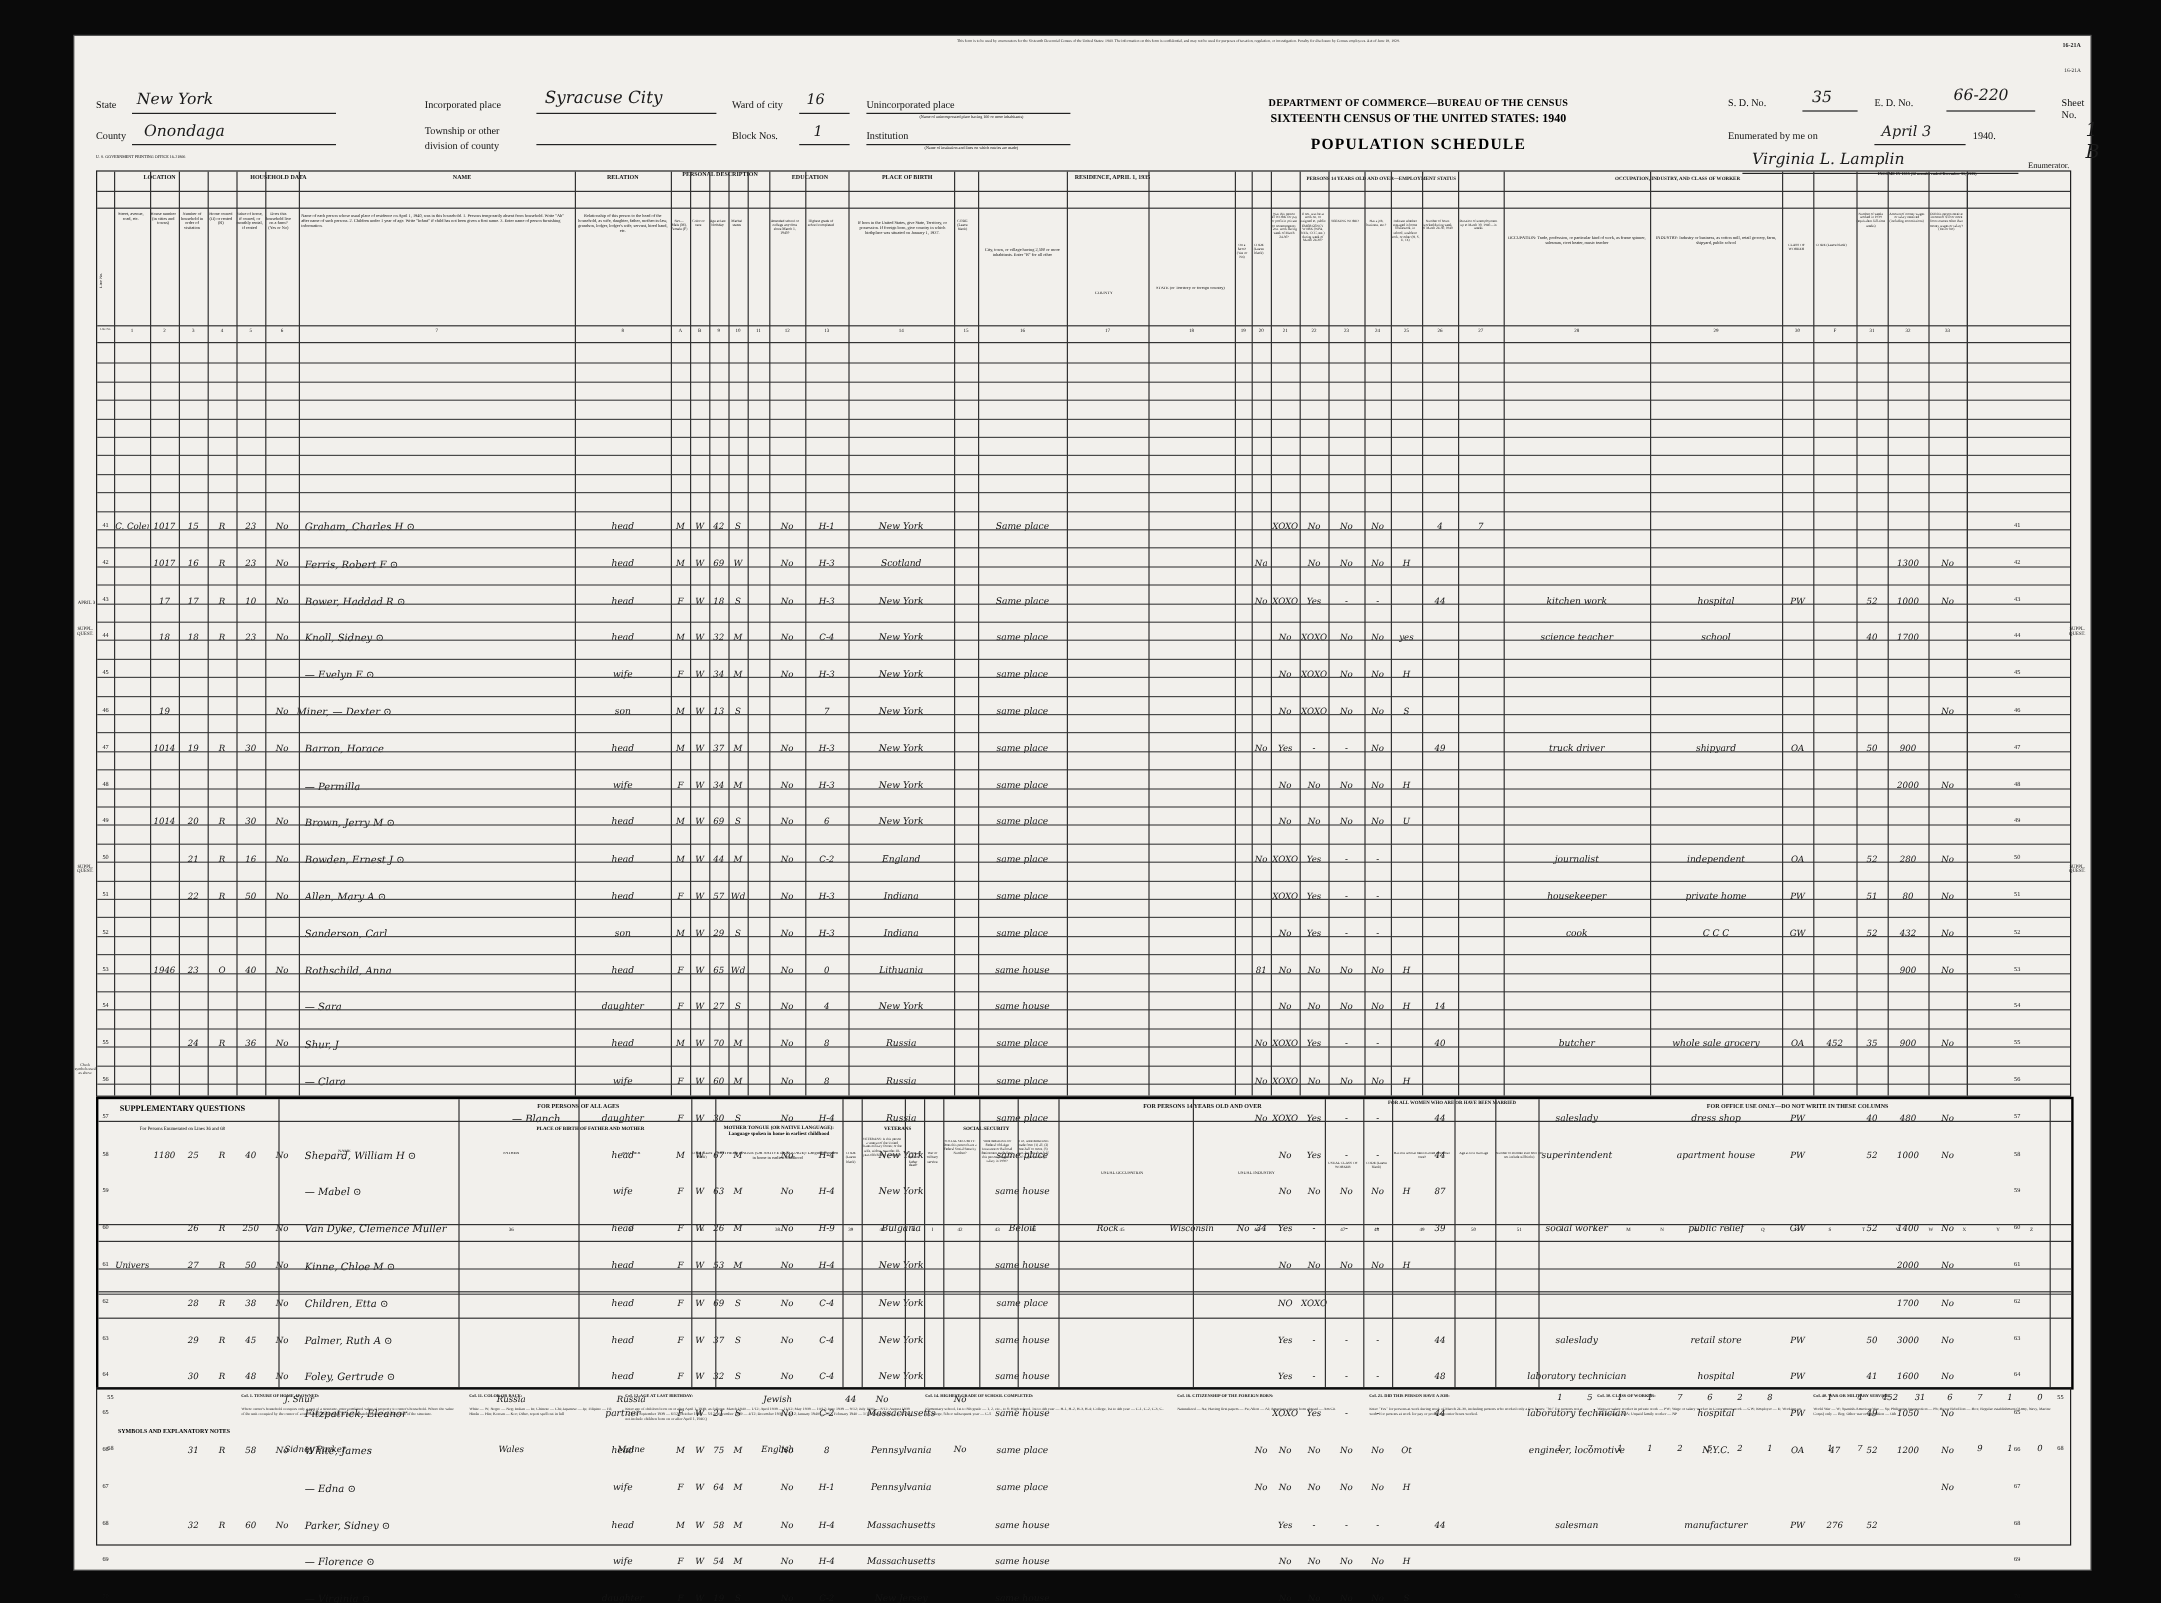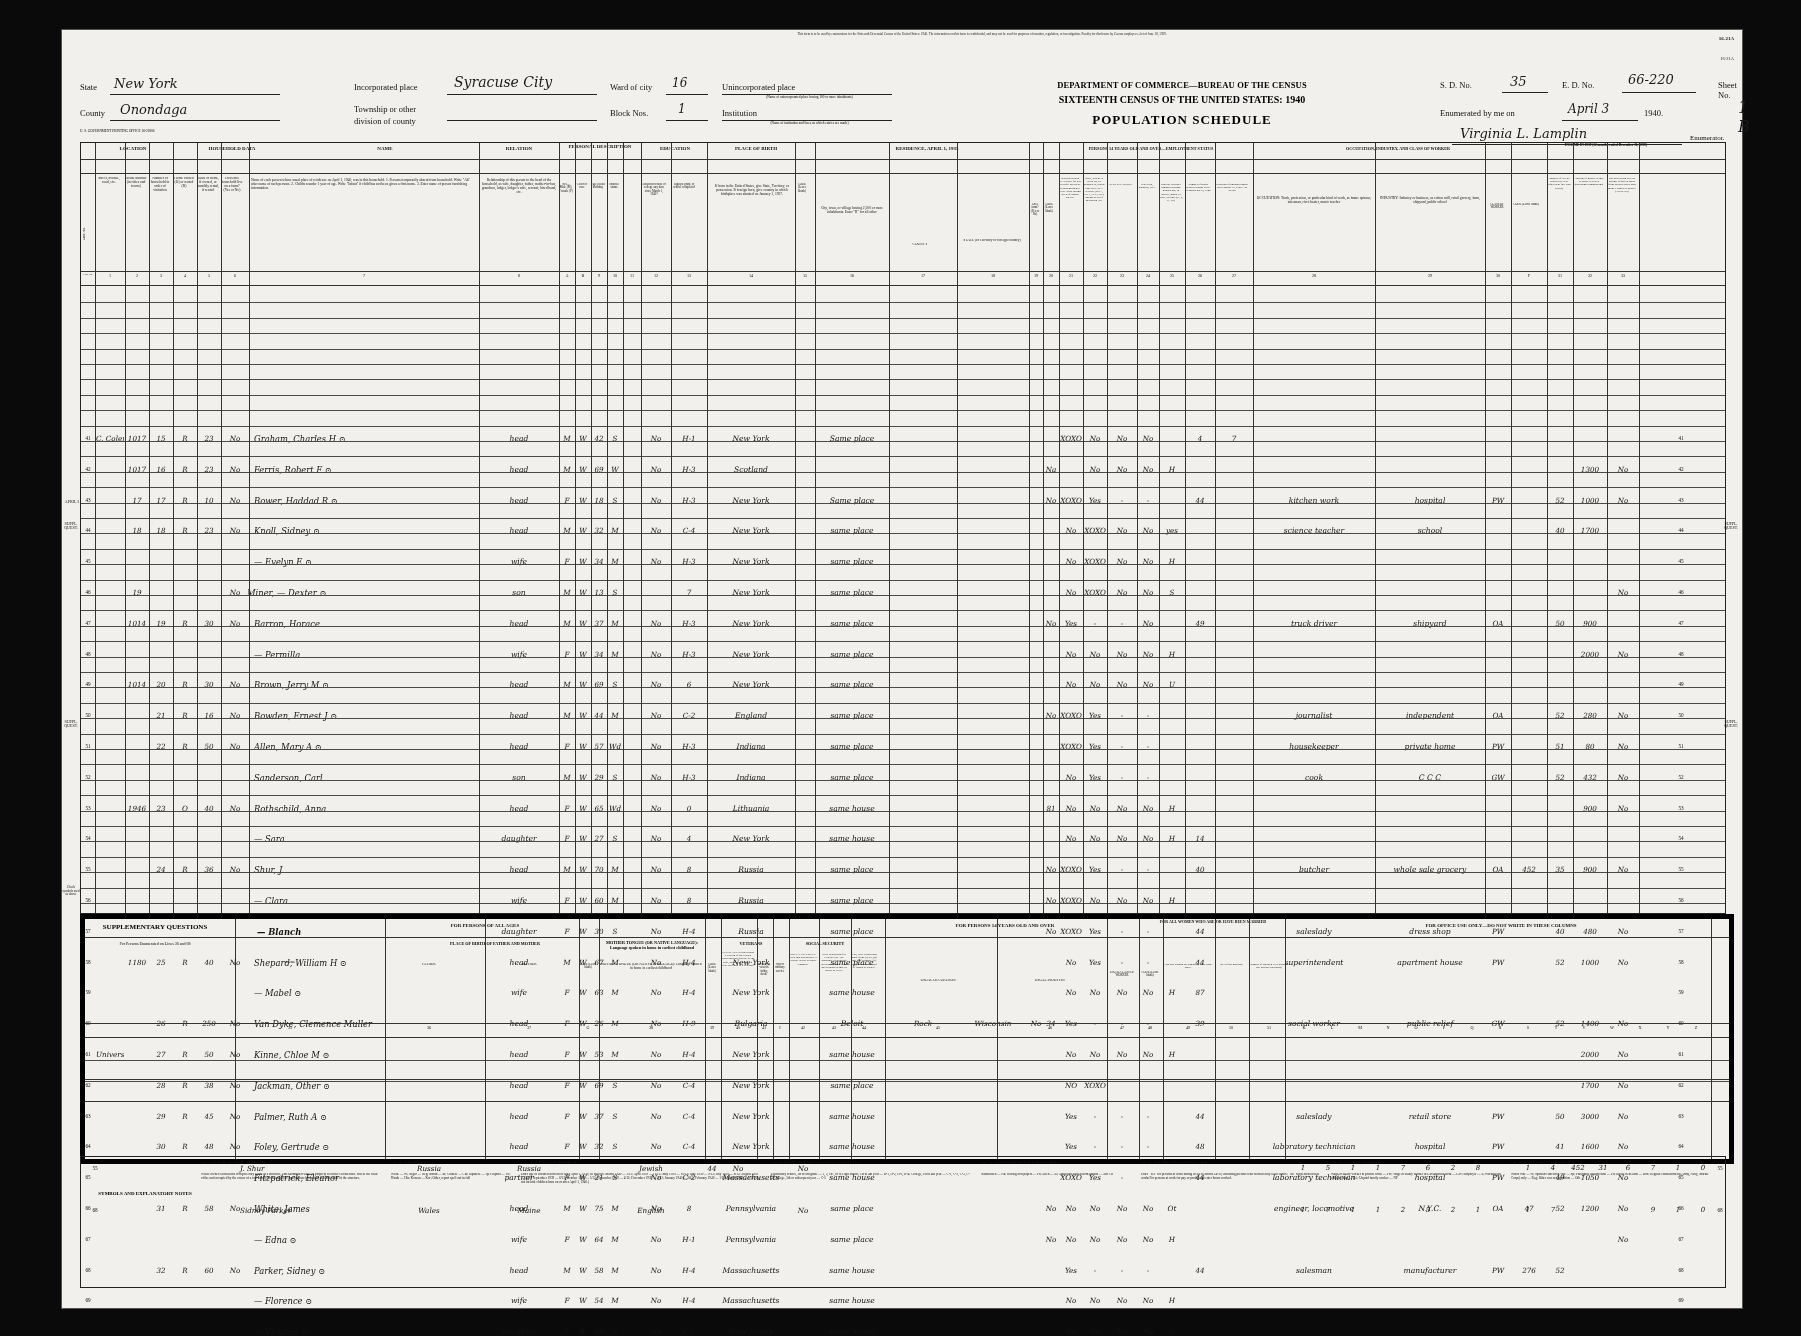--- a/index.html
+++ b/index.html
@@ -31,21 +31,21 @@
   .grphdr{position:absolute;font-size:5px;font-weight:bold;text-align:center;color:#111;}
   .numhdr{position:absolute;font-size:4.2px;text-align:center;color:#111;}
 
   .rowline{position:absolute;left:0;right:0;border-top:1px solid #4a4a4a;}
   .lineno{position:absolute;font-size:5.2px;text-align:center;color:#111;}
   .cell{position:absolute;font-size:7.2px;color:#141414;white-space:nowrap;overflow:hidden;
         font-family:"DejaVu Serif",serif;font-style:italic;}
   .cellc{text-align:center;}
 
   
-  #supp{position:absolute;left:18px;top:884px;width:1644px;height:240px;border:5px solid #000000;}
+  #supp{position:absolute;left:18px;top:884px;width:1644px;height:240px;border:2px solid #000000;}
   #foot{position:absolute;left:18px;top:1126px;width:1644px;height:130px;border:1px solid #222;}
   .fcol{position:absolute;font-size:3.3px;line-height:1.15;color:#111;overflow:hidden;}
   .fhdr{position:absolute;font-size:3.6px;font-weight:bold;color:#111;}
   .leftmark{position:absolute;font-size:4px;color:#111;text-align:center;line-height:1.1;}
 </style>
 </head>
 <body>
 
 <div id="sheet">
 
@@ -626,21 +626,21 @@
           <div class="cell cellc" style="left: 979px; top: 378px; width: 22px;">XOXO</div>
           <div class="cell cellc" style="left: 1003px; top: 378px; width: 22px;">No</div>
           <div class="cell cellc" style="left: 1027px; top: 378px; width: 28px;">No</div>
           <div class="cell cellc" style="left: 1057px; top: 378px; width: 20px;">No</div>
           <div class="cell cellc" style="left: 1079px; top: 378px; width: 24px;">H</div>
         </div>
         <div class="rowline" style="top: 405.8px;"></div>
         <div style="position: absolute; left: 0px; right: 0px; top: 390.4px; height: 15.4px;">
           <div class="lineno" style="left: 0px; top: 394.4px; width: 14px;">57</div>
           <div class="lineno" style="left: 1558px; top: 394.4px; width: 84px;">57</div>
-          <div class="cell cellc" style="left: 172px; top: 393.4px; width: 228px; text-align: left; padding-left: 4px; font-size: 8.4px; font-weight: bold;">— Blanch</div>
+          <div class="cell cellc" style="left: 154px; top: 393.4px; width: 228px; text-align: right; padding-left: 4px; font-size: 8.4px;">— Blanch</div>
           <div class="cell cellc" style="left: 399px; top: 393.4px; width: 78px; font-size: 7.6px;">daughter</div>
           <div class="cell cellc" style="left: 479px; top: 393.4px; width: 14px;">F</div>
           <div class="cell cellc" style="left: 495px; top: 393.4px; width: 14px;">W</div>
           <div class="cell cellc" style="left: 511px; top: 393.4px; width: 14px;">30</div>
           <div class="cell cellc" style="left: 527px; top: 393.4px; width: 14px;">S</div>
           <div class="cell cellc" style="left: 561px; top: 393.4px; width: 28px;">No</div>
           <div class="cell cellc" style="left: 591px; top: 393.4px; width: 34px;">H-4</div>
           <div class="cell cellc" style="left: 627px; top: 393.4px; width: 86px; font-size: 7.6px;">Russia</div>
           <div class="cell cellc" style="left: 735px; top: 393.4px; width: 72px; font-size: 7.6px;">same place</div>
           <div class="cell cellc" style="left: 963px; top: 393.4px; width: 14px;">No</div>
@@ -770,21 +770,21 @@
           <div class="cell cellc" style="left: 1527px; top: 455px; width: 30px;">No</div>
         </div>
         <div class="rowline" style="top: 482.8px;"></div>
         <div style="position: absolute; left: 0px; right: 0px; top: 467.4px; height: 15.4px;">
           <div class="lineno" style="left: 0px; top: 471.4px; width: 14px;">62</div>
           <div class="lineno" style="left: 1558px; top: 471.4px; width: 84px;">62</div>
           <div class="cell cellc" style="left: 69px; top: 470.4px; width: 22px;">28</div>
           <div class="cell cellc" style="left: 93px; top: 470.4px; width: 22px;">R</div>
           <div class="cell cellc" style="left: 117px; top: 470.4px; width: 22px;">38</div>
           <div class="cell cellc" style="left: 141px; top: 470.4px; width: 26px;">No</div>
-          <div class="cell cellc" style="left: 169px; top: 470.4px; width: 228px; text-align: left; padding-left: 4px; font-size: 8.4px;">Jackman, Other ⊙</div>
+          <div class="cell cellc" style="left: 169px; top: 470.4px; width: 228px; text-align: left; padding-left: 4px; font-size: 8.4px;">Children, Etta ⊙</div>
           <div class="cell cellc" style="left: 399px; top: 470.4px; width: 78px; font-size: 7.6px;">head</div>
           <div class="cell cellc" style="left: 479px; top: 470.4px; width: 14px;">F</div>
           <div class="cell cellc" style="left: 495px; top: 470.4px; width: 14px;">W</div>
           <div class="cell cellc" style="left: 511px; top: 470.4px; width: 14px;">69</div>
           <div class="cell cellc" style="left: 527px; top: 470.4px; width: 14px;">S</div>
           <div class="cell cellc" style="left: 561px; top: 470.4px; width: 28px;">No</div>
           <div class="cell cellc" style="left: 591px; top: 470.4px; width: 34px;">C-4</div>
           <div class="cell cellc" style="left: 627px; top: 470.4px; width: 86px; font-size: 7.6px;">New York</div>
           <div class="cell cellc" style="left: 735px; top: 470.4px; width: 72px; font-size: 7.6px;">same place</div>
           <div class="cell cellc" style="left: 979px; top: 470.4px; width: 22px;">NO</div>

